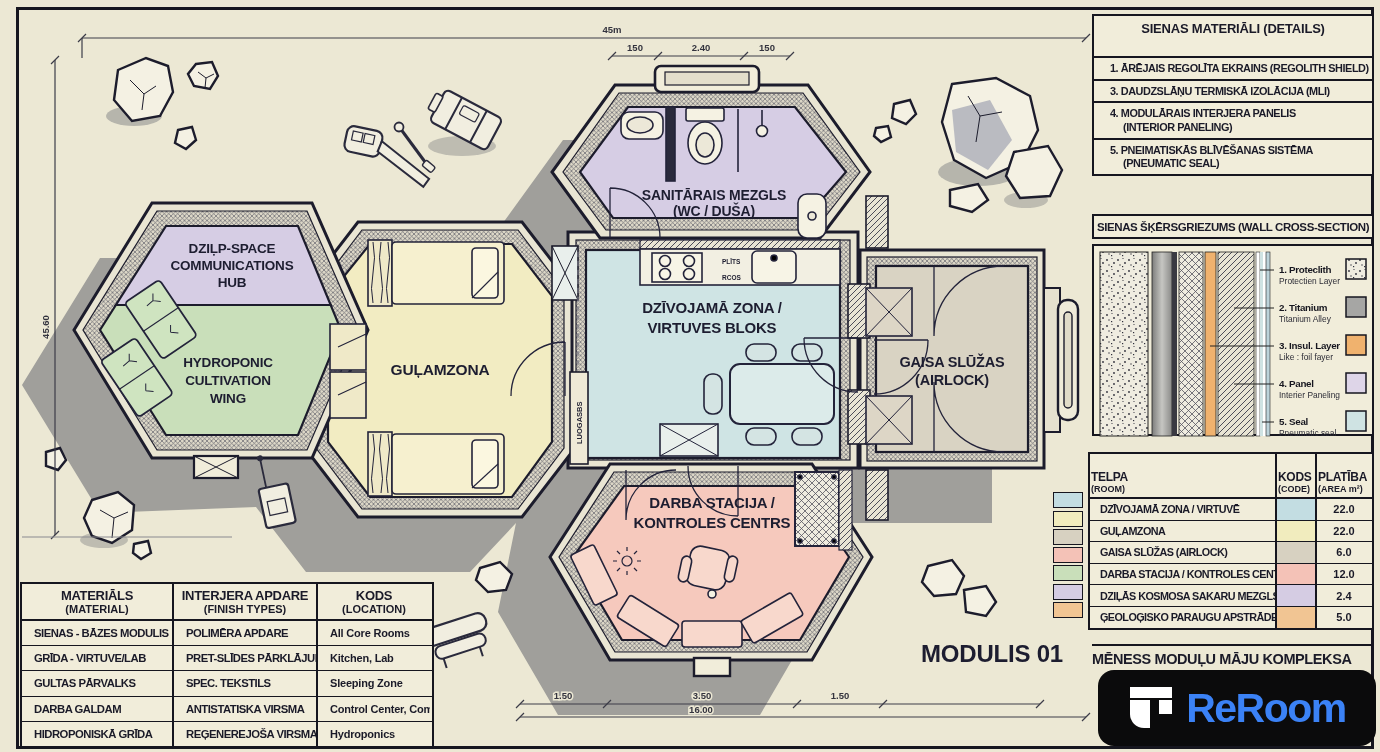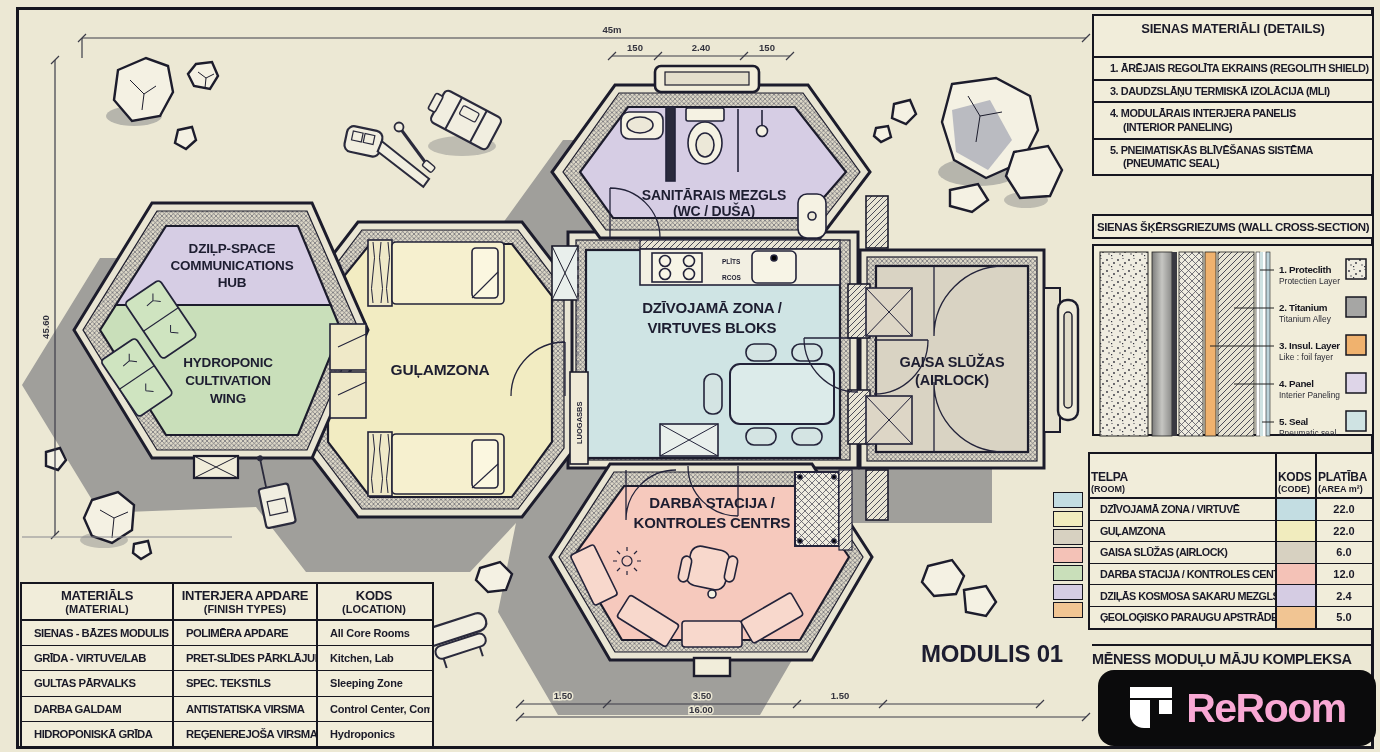--- a/index.html
+++ b/index.html
@@ -36,21 +36,21 @@
   .rt-row>div{border-right:2px solid #16161f;display:flex;align-items:center;box-sizing:border-box}
   .rt-row>div:last-child{border-right:none}
   .rt-name{padding-left:10px;font-weight:bold;font-size:10.8px;letter-spacing:-0.55px;white-space:nowrap;overflow:hidden}
   .rt-code{}
   .rt-area{justify-content:center;font-weight:bold;font-size:11px}
   
   .project{position:absolute;left:1092px;top:644px;width:282px;z-index:6;border-top:2.5px solid #16161f;background:transparent}
   .proj-title{font-weight:bold;font-size:14.5px;letter-spacing:-0.4px;padding-top:5px;white-space:nowrap}
   .badge{position:absolute;left:1098px;top:670px;width:278px;height:76px;background:#0b0b0c;border-radius:16px;
       display:flex;align-items:center;justify-content:center;gap:12px;z-index:8}
-  .badge .brand{color:#f9a8d4;font-weight:bold;font-size:41px;letter-spacing:-1.5px}
+  .badge .brand{color:#3b82f6;font-weight:bold;font-size:41px;letter-spacing:-1.5px}
   
   .finish-table{position:absolute;left:20px;top:582px;width:414px;background:#f1edda;
       border:2.5px solid #16161f;box-sizing:border-box;z-index:6}
   .ft-head{display:grid;grid-template-columns:152px 144px 112px;border-bottom:2.5px solid #16161f}
   .ft-head>div{text-align:center;padding:4px 1px;border-right:2px solid #16161f}
   .ft-head>div:last-child{border-right:none}
   .ft-h1{font-weight:bold;font-size:13px;letter-spacing:-0.3px;white-space:nowrap}
   .ft-h2{font-weight:bold;font-size:11px}
   .ft-row{display:grid;grid-template-columns:152px 144px 112px;height:24.2px;border-bottom:1.8px solid #16161f}
   .ft-row:last-child{border-bottom:none}

